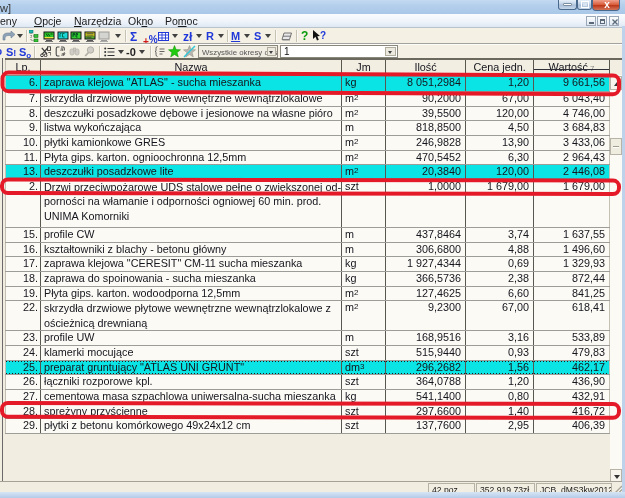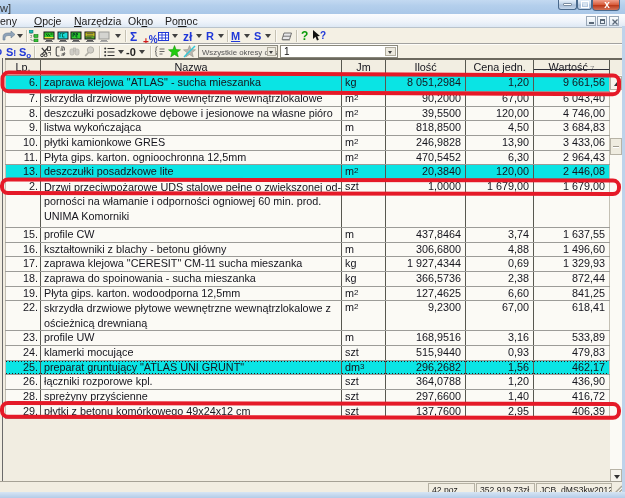--- a/index.html
+++ b/index.html
@@ -408,20 +408,28 @@
           </tr>
       <tr class="r">
             <td class="lp">26.</td>
             <td class="nm">łączniki rozporowe kpl.</td>
             <td class="jm">szt</td>
             <td class="n1">364,0788</td>
             <td class="n2">1,20</td>
             <td class="n3">436,90</td>
           </tr>
       <tr class="r">
+            <td class="lp">27.</td>
+            <td class="nm">cementowa masa szpachlowa uniwersalna-sucha mieszanka</td>
+            <td class="jm">kg</td>
+            <td class="n1">541,1400</td>
+            <td class="n2">0,80</td>
+            <td class="n3">432,91</td>
+          </tr>
+      <tr class="r">
             <td class="lp">28.</td>
             <td class="nm">sprężyny przyścienne</td>
             <td class="jm">szt</td>
             <td class="n1">297,6600</td>
             <td class="n2">1,40</td>
             <td class="n3">416,72</td>
           </tr>
       <tr class="r">
             <td class="lp">29.</td>
             <td class="nm">płytki z betonu komórkowego 49x24x12 cm</td>

